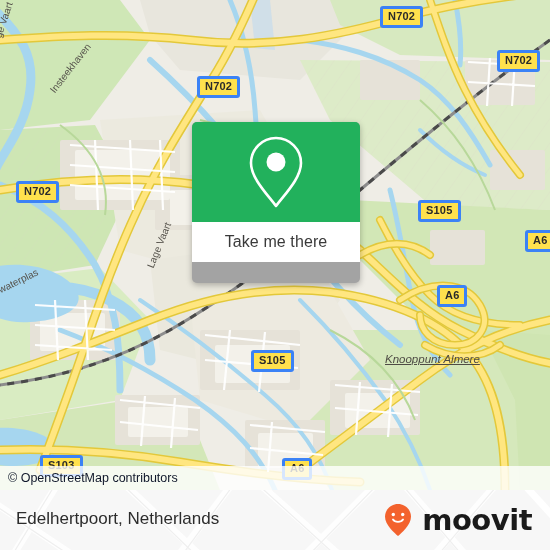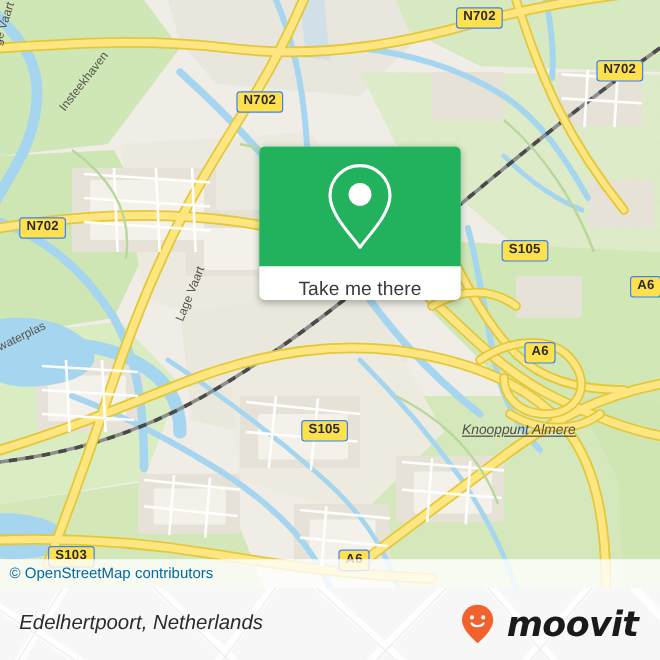--- a/index.html
+++ b/index.html
@@ -14,21 +14,21 @@
   .map{
     position:absolute;left:0;top:0;width:550px;height:490px;overflow:hidden;
     background:#eceae2;
   }
   .map-canvas{position:absolute;left:0;top:0;width:550px;height:490px;}
 
   
   .shield{
     position:absolute;
     background:#ffe14d;
-    border:1px solid #3b82f6;
+    border:3px solid #3b82f6;
     border-radius:3px;
     color:#2b2b2b;
     font-size:11px;
     font-weight:bold;
     letter-spacing:.2px;
     padding:1px 5px 2px 5px;
     line-height:13px;
     white-space:nowrap;
     box-sizing:border-box;
     text-align:center;
@@ -45,49 +45,48 @@
   .maplabel.big{font-size:11.5px;color:#4f4c45;text-decoration:underline;}
   .maplabel.plain{font-style:normal;color:#55524b;}
 
   
   .attrib{
     position:absolute;left:0;bottom:0;width:550px;height:24px;
     background:rgba(255,255,255,0.80);
     display:flex;align-items:center;
   }
   .attrib span{
-    font-size:12.5px;color:#0369a1;padding-left:8px;
+    font-size:12.5px;color:#0f172a;padding-left:8px;
     font-family:"Liberation Sans", sans-serif;
   }
 
   
   .card{
-    position:absolute;left:192px;top:122px;width:168px;height:128px;
+    position:absolute;left:192px;top:122px;width:168px;height:161px;
     border-radius:5px;overflow:hidden;
     box-shadow:0 2px 6px rgba(0,0,0,0.28);
-    background:#86efac;
-    margin-left:24px;
+    background:#a3a3a3;
   }
   .card-top{
     height:100px;background:#22b15c;
     display:flex;align-items:center;justify-content:center;
   }
   .card-bottom{
     height:40px;background:#ffffff;
     display:flex;align-items:center;justify-content:center;
   }
   .card-label{
     font-size:16px;color:#3a3a3a;letter-spacing:.1px;
   }
   .pin-svg{display:block;}
 
   
   .footer{
     position:absolute;left:0;top:490px;width:550px;height:60px;
-    background:#5eead4;overflow:hidden;font-style:italic;
+    background:#5eead4;overflow:hidden;
   }
   .footer-lines{position:absolute;left:0;top:0;width:550px;height:60px;}
   .footer-title{
     position:absolute;left:16px;top:19px;
     font-size:17px;color:#2c2c2c;letter-spacing:0;
   }
   .brand{
     position:absolute;right:18px;top:14px;height:32px;
     display:flex;align-items:center;gap:9px;
   }

